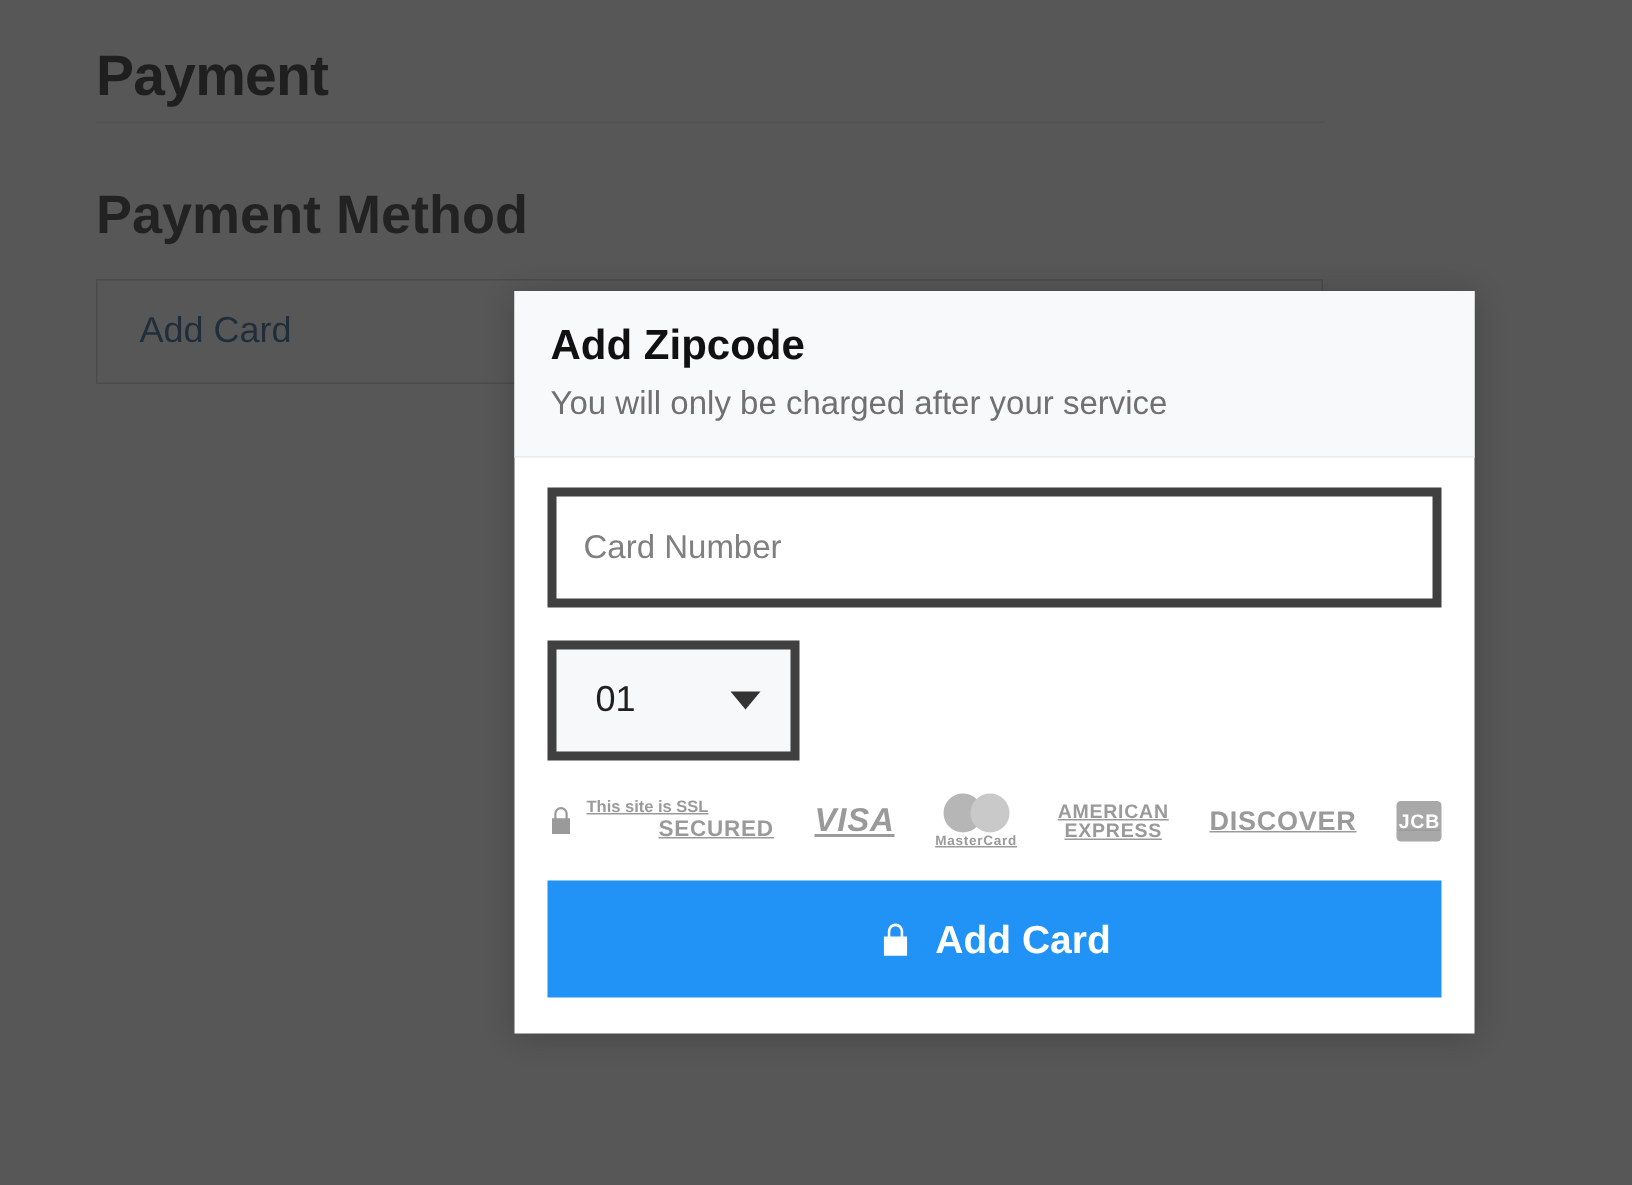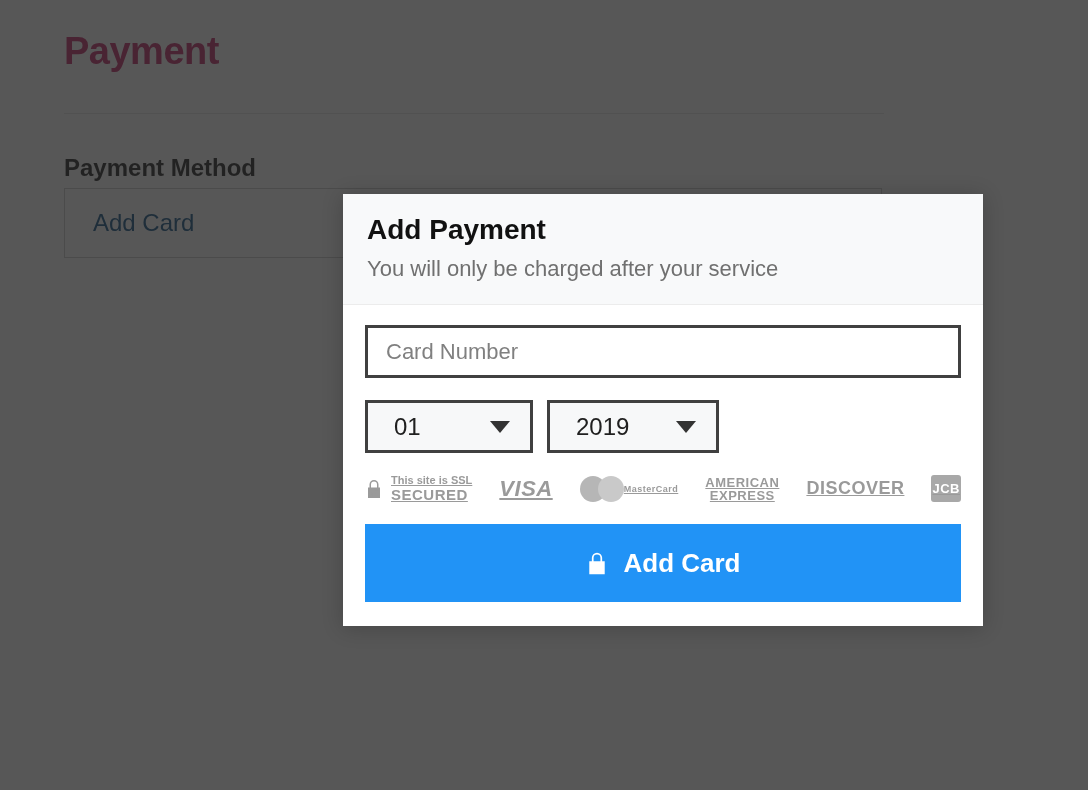--- a/index.html
+++ b/index.html
@@ -10,35 +10,35 @@
       position: relative;
       background: #fff;
       overflow: hidden;
     }
     .page {
       padding: 30px 64px;
     }
     .page-title {
       font-size: 38px;
       font-weight: 800;
-      color: #be185d;
+      color: #000000;
       letter-spacing: -0.5px;
-      margin-bottom: 40px;
+      margin-bottom: 8px;
     }
     .hr {
       border: none;
       border-top: 1px solid #e2e2e2;
       margin-bottom: 40px;
       width: 820px;
     }
     .section-title {
-      font-size: 24px;
+      font-size: 36px;
       font-weight: 700;
       color: #111;
-      margin-bottom: 6px;
+      margin-bottom: 22px;
     }
     .add-card-btn {
       display: inline-block;
       border: 1px solid #c9c9c9;
       background: #fff;
       color: #00457c;
       font-size: 24px;
       font-weight: 500;
       padding: 20px 28px;
       width: 818px;
@@ -76,26 +76,26 @@
     }
     .modal-body {
       padding: 20px 22px 24px 22px;
     }
     .row {
       display: flex;
       gap: 14px;
       margin-bottom: 22px;
     }
     .input, .select {
-      border: 3px solid #404040;
+      border: 6px solid #404040;
       background: #fff;
       font-size: 22px;
       color: #111;
       padding: 0 18px;
-      height: 53px;
+      height: 80px;
       outline: none;
     }
     .input::placeholder { color: #808080; }
     .card-number { flex: 1 1 auto; }
     .cvc { width: 106px; text-align: center; }
     .cvc::placeholder { text-align: center; }
     .select {
       background: #f7f8f9;
       display: flex;
       align-items: center;
@@ -123,27 +123,27 @@
       color: #9a9a9a;
       text-decoration: underline;
     }
     .ssl {
       display: flex;
       align-items: center;
       gap: 8px;
     }
     .ssl-text { line-height: 1.05; }
     .ssl-text .small { font-size: 11px; font-weight: 600; }
-    .ssl-text .big   { font-size: 15px; font-weight: 800; letter-spacing: 0.5px; }
+    .ssl-text .big   { font-size: 15px; font-weight: 800; letter-spacing: 0.5px; margin-left: 48px; }
     .brand {
       font-weight: 800;
       letter-spacing: 0.5px;
     }
     .brand.visa { font-size: 22px; font-style: italic; }
-    .brand.mc   { display:flex; flex-direction:row; align-items:center; font-size:9px; font-weight:600; }
+    .brand.mc   { display:flex; flex-direction:column; align-items:center; font-size:9px; font-weight:600; }
     .mc-circles { position: relative; width: 44px; height: 26px; }
     .mc-circles .c { position:absolute; top:0; width:26px; height:26px; border-radius:50%; background:#b6b6b6; }
     .mc-circles .c.l { left:0; }
     .mc-circles .c.r { right:0; background:#c9c9c9; }
     .brand.amex { font-size: 13px; line-height: 1; text-align:center; }
     .brand.disc { font-size: 18px; }
     .brand.jcb  {
       background:#a8a8a8; color:#fff; font-size:13px; font-weight:700;
       padding: 6px 1px; border-radius:3px;
     }
@@ -175,36 +175,32 @@
   <div class="page-title">Payment</div>
   <hr class="hr">
   <div class="section-title">Payment Method</div>
   <button class="add-card-btn">Add Card</button>
 </div>
 
 <div class="overlay"></div>
 
 <div class="modal">
   <div class="modal-header">
-    <div class="modal-title">Add Payment</div>
+    <div class="modal-title">Add Zipcode</div>
     <div class="modal-subtitle">You will only be charged after your service</div>
   </div>
   <div class="modal-body">
 
     <div class="row">
       <input class="input card-number" type="text" placeholder="Card Number" style="">
     </div>
 
     <div class="row">
       <div class="select select-month">
         <span class="val">01</span>
-        <span class="caret"></span>
-      </div>
-      <div class="select select-year">
-        <span class="val">2019</span>
         <span class="caret"></span>
       </div>
     </div>
 
     <div class="badges">
       <div class="ssl">
         <svg class="lock-mini" viewBox="0 0 24 28">
           <path fill="#9a9a9a" d="M18 12V8a6 6 0 10-12 0v4H4v14h16V12h-2zM8 8a4 4 0 118 0v4H8V8z"></path>
           <path fill="#9a9a9a" d="M9 18l2.2 2.2L16 15l1.4 1.4L11.2 23 7.6 19.4z"></path>
         </svg>

